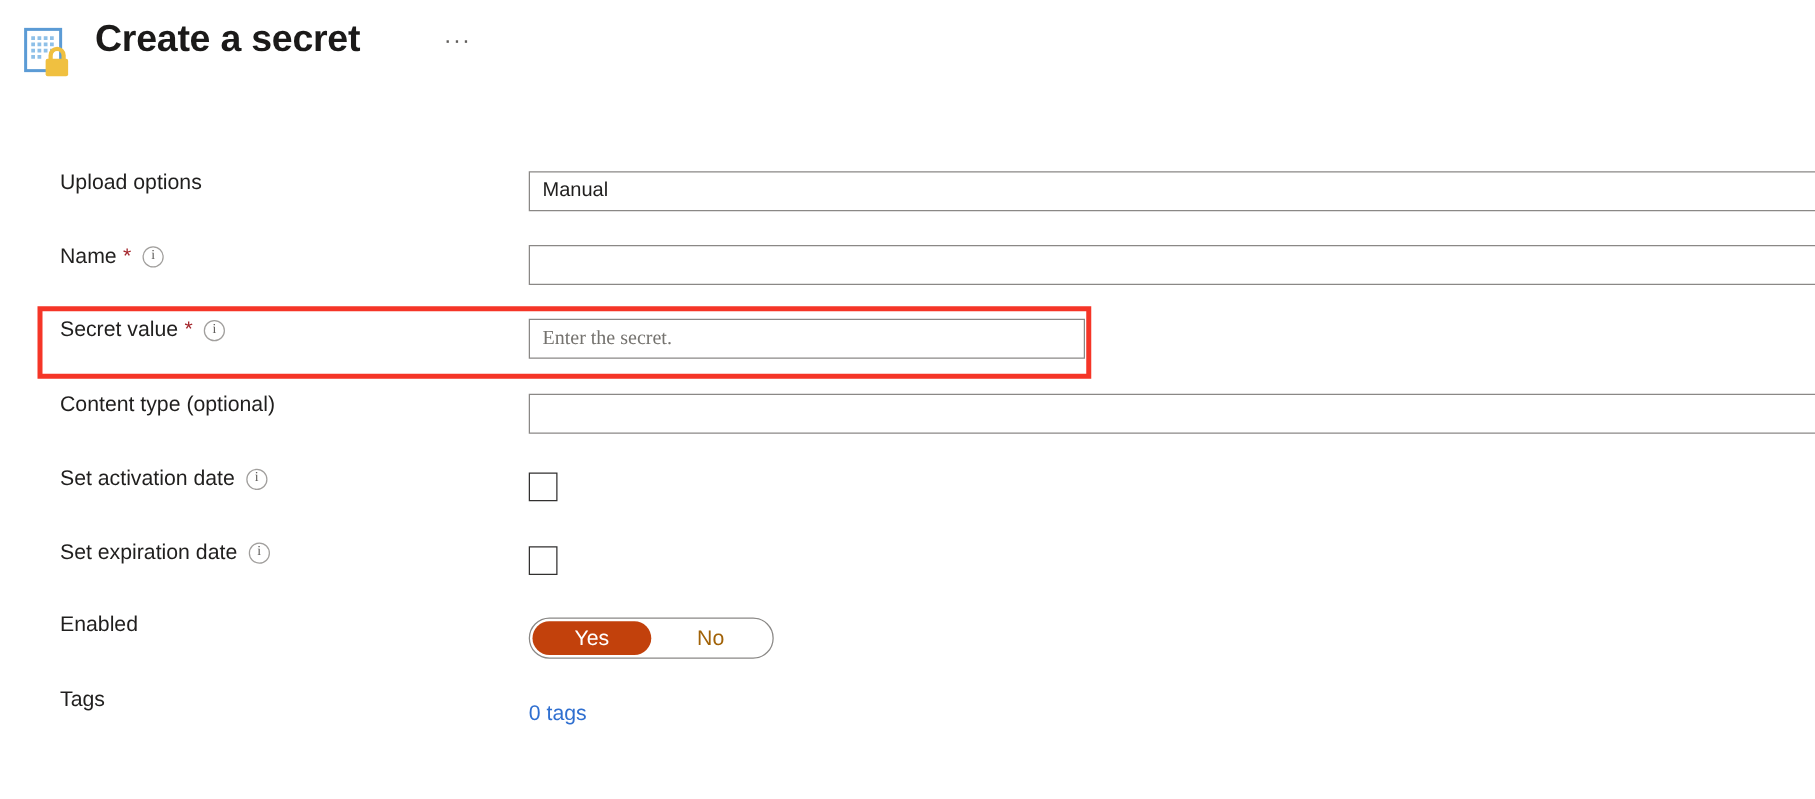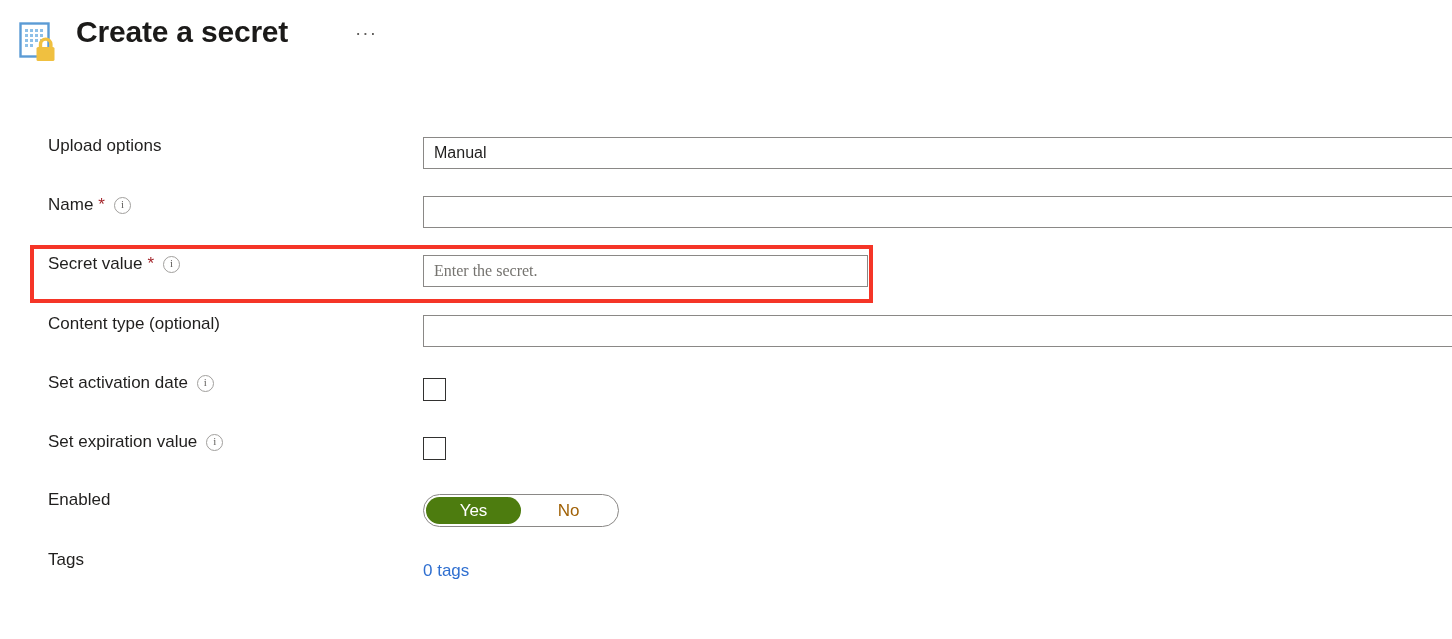--- a/index.html
+++ b/index.html
@@ -165,21 +165,21 @@
   .toggle-opt {
     flex: 1;
     height: 27px;
     line-height: 27px;
     text-align: center;
     font-size: 17px;
     border-radius: 15px;
     color: #a16207;
   }
   .toggle-opt.on {
-    background: #4d7c0f;
+    background: #c2410c;
     color: #ffffff;
   }
 
   .tag-link {
     font-size: 17px;
     color: #2f6fd0;
     text-decoration: none;
     cursor: pointer;
     line-height: 32px;
   }
@@ -276,21 +276,21 @@
       <span>Set activation date</span>
       <span class="info-icon"></span>
     </div>
     <div class="ctl" style="top:4px">
       <div class="checkbox"></div>
     </div>
   </div>
 
   <div class="form-row" style="top:433px">
     <div class="row-label">
-      <span>Set expiration value</span>
+      <span>Set expiration date</span>
       <span class="info-icon"></span>
     </div>
     <div class="ctl" style="top:4px">
       <div class="checkbox"></div>
     </div>
   </div>
 
   <div class="form-row" style="top:491px">
     <div class="row-label">
       <span>Enabled</span>

